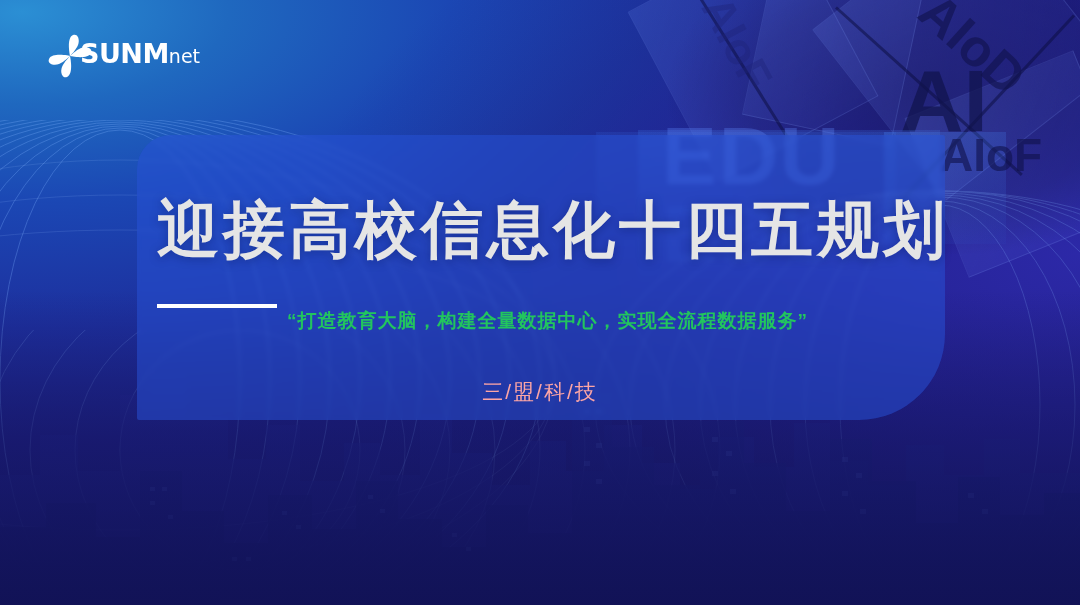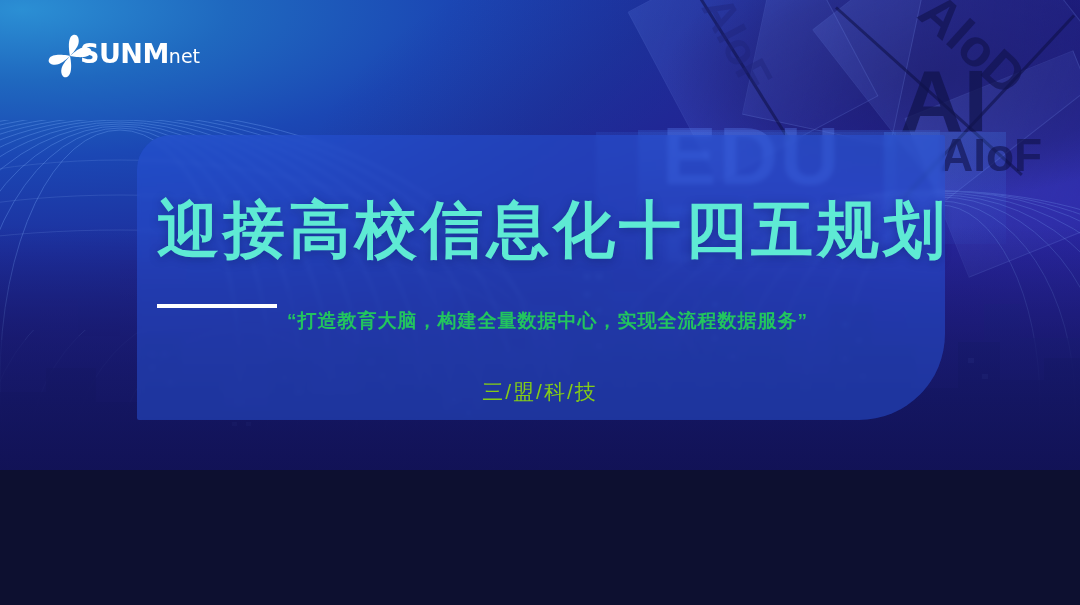--- a/index.html
+++ b/index.html
@@ -3,21 +3,21 @@
 <meta charset="utf-8">
 <style>
   html, body {
     margin: 0;
     padding: 0;
     background: #0d1030;
   }
   #slide {
     position: relative;
     width: 1080px;
-    height: 470px;
+    height: 605px;
     overflow: hidden;
     font-family: "Liberation Sans", "DejaVu Sans", sans-serif;
     background: #1b2a8e;
   }
 
   
   .bg-base {
     position: absolute; inset: 0;
     background:
       radial-gradient(120% 95% at 2% 2%, #2b8fd4 0%, #1f68bf 16%, #1b47b4 33%, #1d2f9d 55%, #1d2083 75%, #1b1d72 100%);
@@ -147,21 +147,21 @@
   }
   .logo-text .net {
     font-size: 19px; font-weight: 400; letter-spacing: 0px;
   }
 
   .title {
     position: absolute; left: 157px; top: 196px;
     width: 780px;
     font-size: 62px;
     font-weight: 800;
-    color: #5eead4;
+    color: #e5e5e5;
     letter-spacing: 4px;
     line-height: 1.1;
     white-space: nowrap;
     text-shadow: 0 2px 10px rgba(10,20,80,0.35);
   }
 
   .rule {
     position: absolute;
     left: 157px; top: 304px;
     width: 120px; height: 4px;
@@ -177,21 +177,21 @@
     letter-spacing: 1px;
     white-space: nowrap;
   }
 
   .byline {
     position: absolute;
     left: 0; top: 378px; width: 1080px;
     text-align: center;
     font-size: 21px;
     font-weight: 500;
-    color: #84cc16;
+    color: #fca5a5;
     letter-spacing: 2px;
   }
 </style>
 </head>
 <body>
 
 <div id="slide">
 
   <div class="bg-base"></div>
   <div class="bg-violet"></div>

